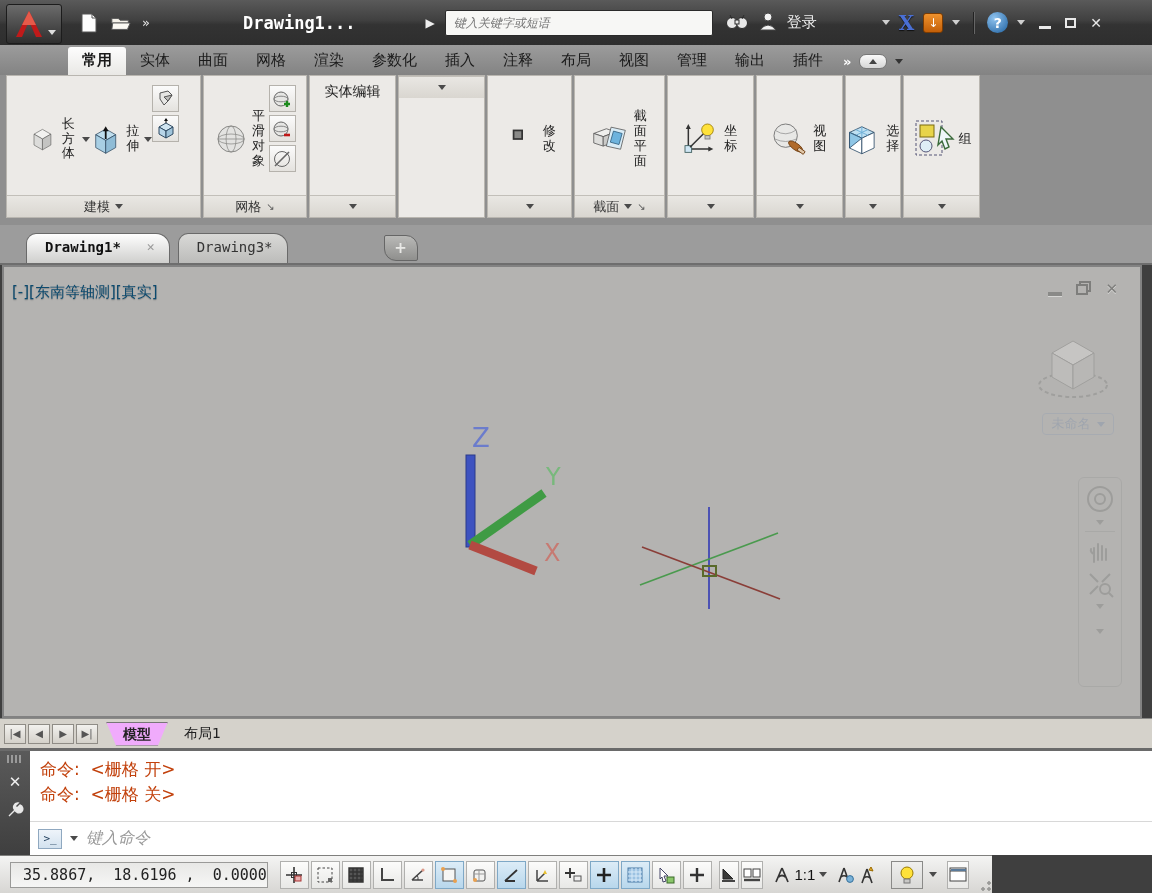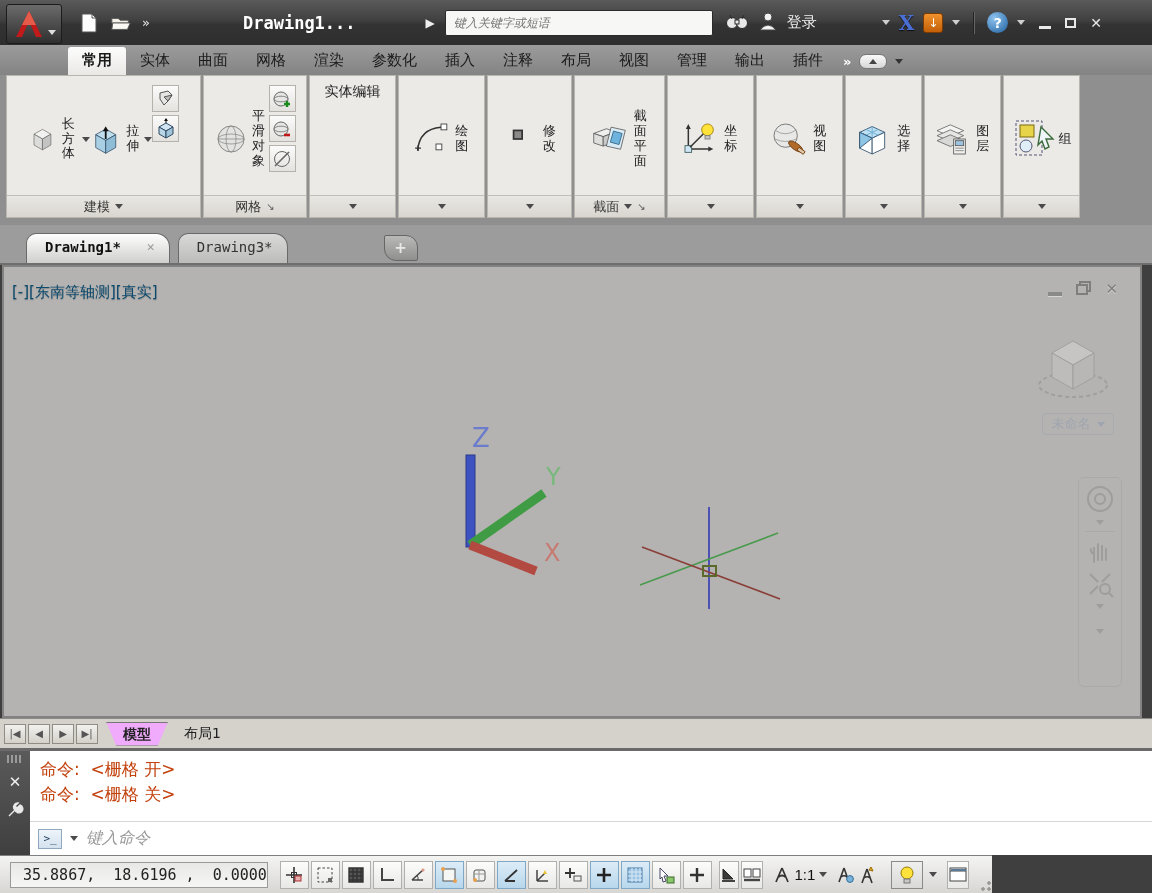--- a/index.html
+++ b/index.html
@@ -316,31 +316,20 @@
       <div class="panel" style="width:87px">
         <div class="panel-body" style="justify-content:center">
           <span class="panel-toplabel">实体编辑</span>
         </div>
         <div class="panel-footer">
             <i class="dd"></i>
           </div>
       </div>
 
       <div class="panel" style="width:87px">
-        <div class="panel-body">
-          <div class="bigbtn">
-            <svg width="46" height="44" viewBox="0 0 46 44">
-              <path d="M8 36 Q10 10 36 8" fill="none" stroke="#333" stroke-width="1.8"></path>
-              <rect x="36" y="4" width="7" height="7" fill="#fff" stroke="#333"></rect>
-              <rect x="30" y="28" width="7" height="7" fill="#fff" stroke="#333"></rect>
-              <path d="M5 33 h7 M8.5 29.5 v7" stroke="#333" stroke-width="1.6"></path>
-            </svg>
-            <span class="lbl">绘图</span>
-          </div>
-        </div>
         <div class="panel-footer">
             <i class="dd"></i>
           </div>
       </div>
 
       <div class="panel" style="width:85px">
         <div class="panel-body">
           <div class="bigbtn">
             <svg width="44" height="44" viewBox="0 0 44 44">
               <rect x="17" y="12" width="10" height="10" fill="#8a8a88" stroke="#333" stroke-width="2"></rect>
@@ -404,56 +393,38 @@
               <rect x="36" y="32" width="9" height="4" transform="rotate(35 36 32)" fill="#e0c7a8" stroke="#6e3c0e"></rect>
             </svg>
             <span class="lbl">视图</span>
           </div>
         </div>
         <div class="panel-footer">
             <i class="dd"></i>
           </div>
       </div>
 
-      <div class="panel" style="width:77px">
+      <div class="panel" style="width:56px">
         <div class="panel-body">
           <div class="bigbtn">
             <svg width="46" height="44" viewBox="0 0 46 44">
               <polygon points="8,14 23,7 38,14 23,21" fill="#bfe0f2" stroke="#2a4a66"></polygon>
               <polygon points="8,14 23,21 23,40 8,33" fill="#ffffff" stroke="#2a4a66"></polygon>
               <polygon points="23,21 38,14 38,33 23,40" fill="#ffffff" stroke="#2a4a66"></polygon>
               <path d="M8 14 L23 21 M15.5 10.5 L30.5 17.5 M23 7 L23 21 M30.5 10.5 L15.5 17.5" stroke="#6fb0d8" stroke-width="1.2"></path>
               <polygon points="8,14 23,21 8,33" fill="#8fc6e6" stroke="#2a4a66"></polygon>
             </svg>
             <span class="lbl">选择</span>
           </div>
         </div>
         <div class="panel-footer">
             <i class="dd"></i>
           </div>
       </div>
 
-      <div class="panel" style="width:77px">
-        <div class="panel-body">
-          <div class="bigbtn">
-            <svg width="46" height="44" viewBox="0 0 46 44">
-              <polygon points="6,12 22,5 38,12 22,19" fill="#f4f4f2" stroke="#666"></polygon>
-              <polygon points="6,18 22,11 38,18 22,25" fill="#e6e6e4" stroke="#666"></polygon>
-              <polygon points="6,24 22,17 38,24 22,31" fill="#d8d8d6" stroke="#666"></polygon>
-              <rect x="26" y="22" width="14" height="18" fill="#f0f0ee" stroke="#555"></rect>
-              <rect x="28" y="24" width="10" height="6" fill="#9cc4e0" stroke="#555"></rect>
-              <path d="M28 33 h10 M28 36 h10" stroke="#777"></path>
-            </svg>
-            <span class="lbl">图层</span>
-          </div>
-        </div>
-        <div class="panel-footer">
-            <i class="dd"></i>
-          </div>
-      </div>
 
       <div class="panel" style="width:77px">
         <div class="panel-body">
           <div class="bigbtn">
             <svg width="46" height="44" viewBox="0 0 46 44">
               <rect x="5" y="4" width="26" height="34" fill="none" stroke="#557" stroke-dasharray="3 2"></rect>
               <rect x="9" y="8" width="14" height="12" fill="#e8d44a" stroke="#7a6a10"></rect>
               <circle cx="15" cy="29" r="6" fill="#dfeef6" stroke="#557"></circle>
               <polygon points="30,10 42,22 35,22 38,30 34,32 31,24 27,28" fill="#eef6fa" stroke="#3a6a3a" stroke-width="1.4"></polygon>
             </svg>

